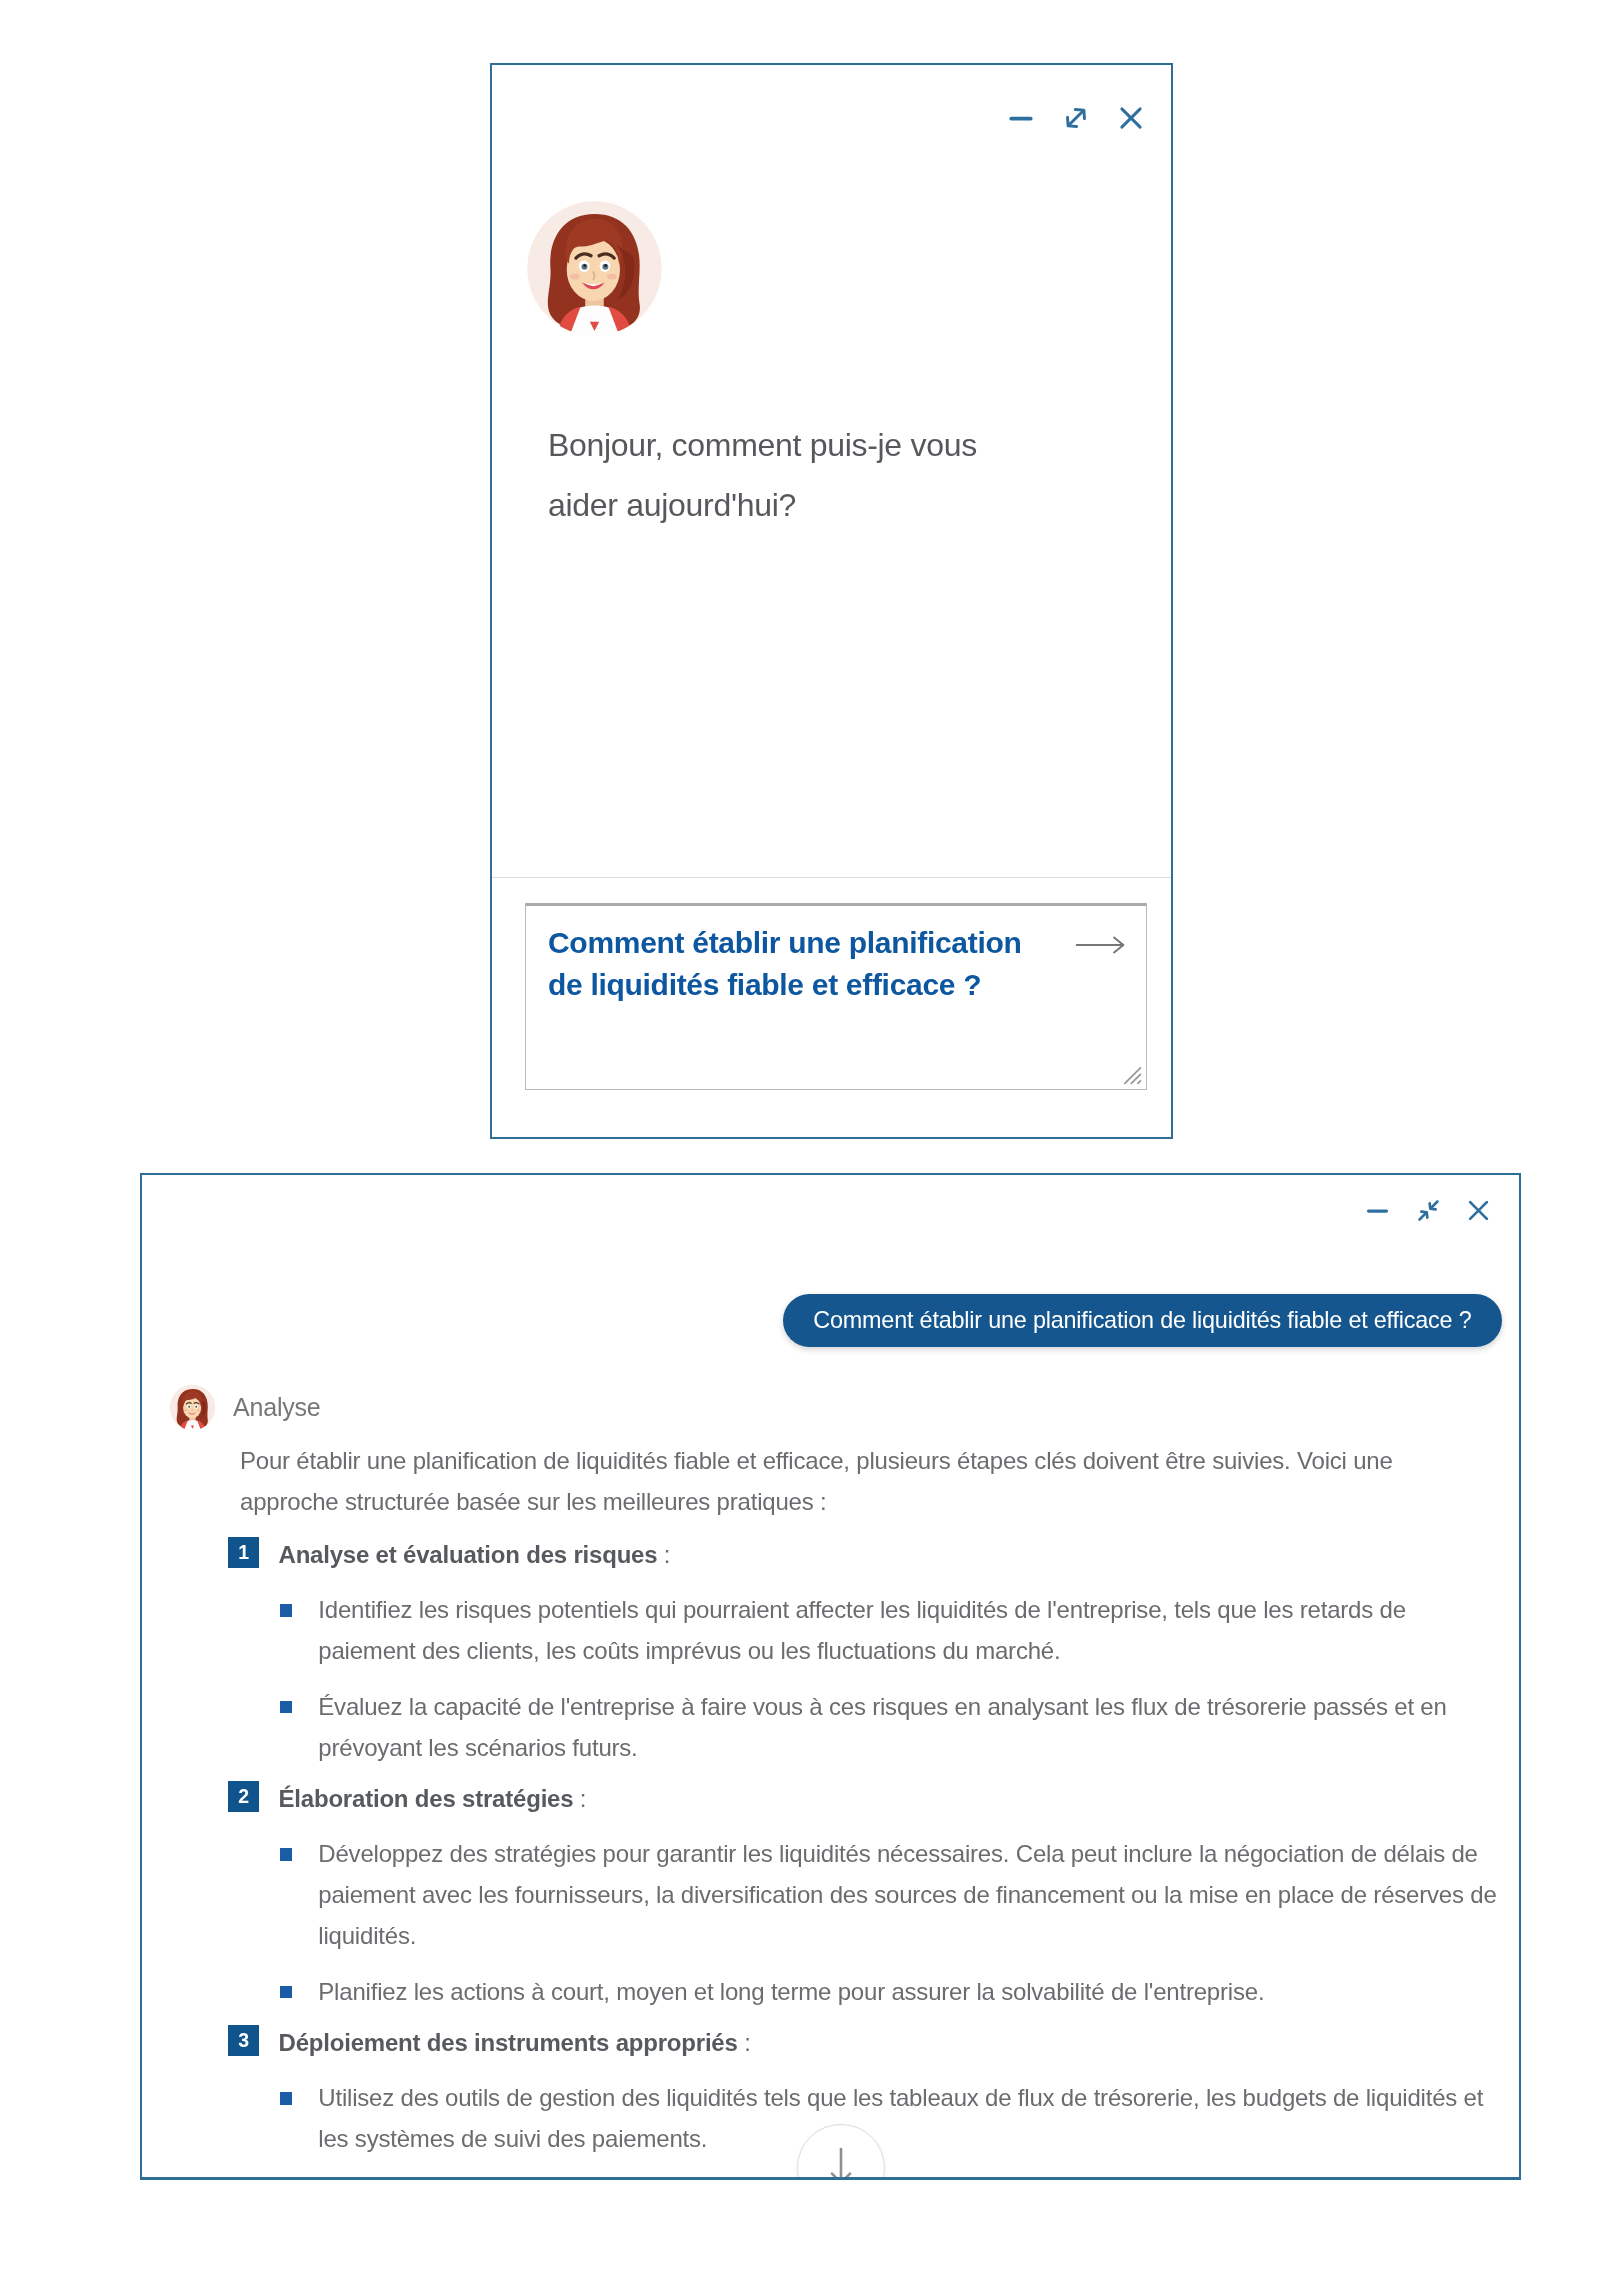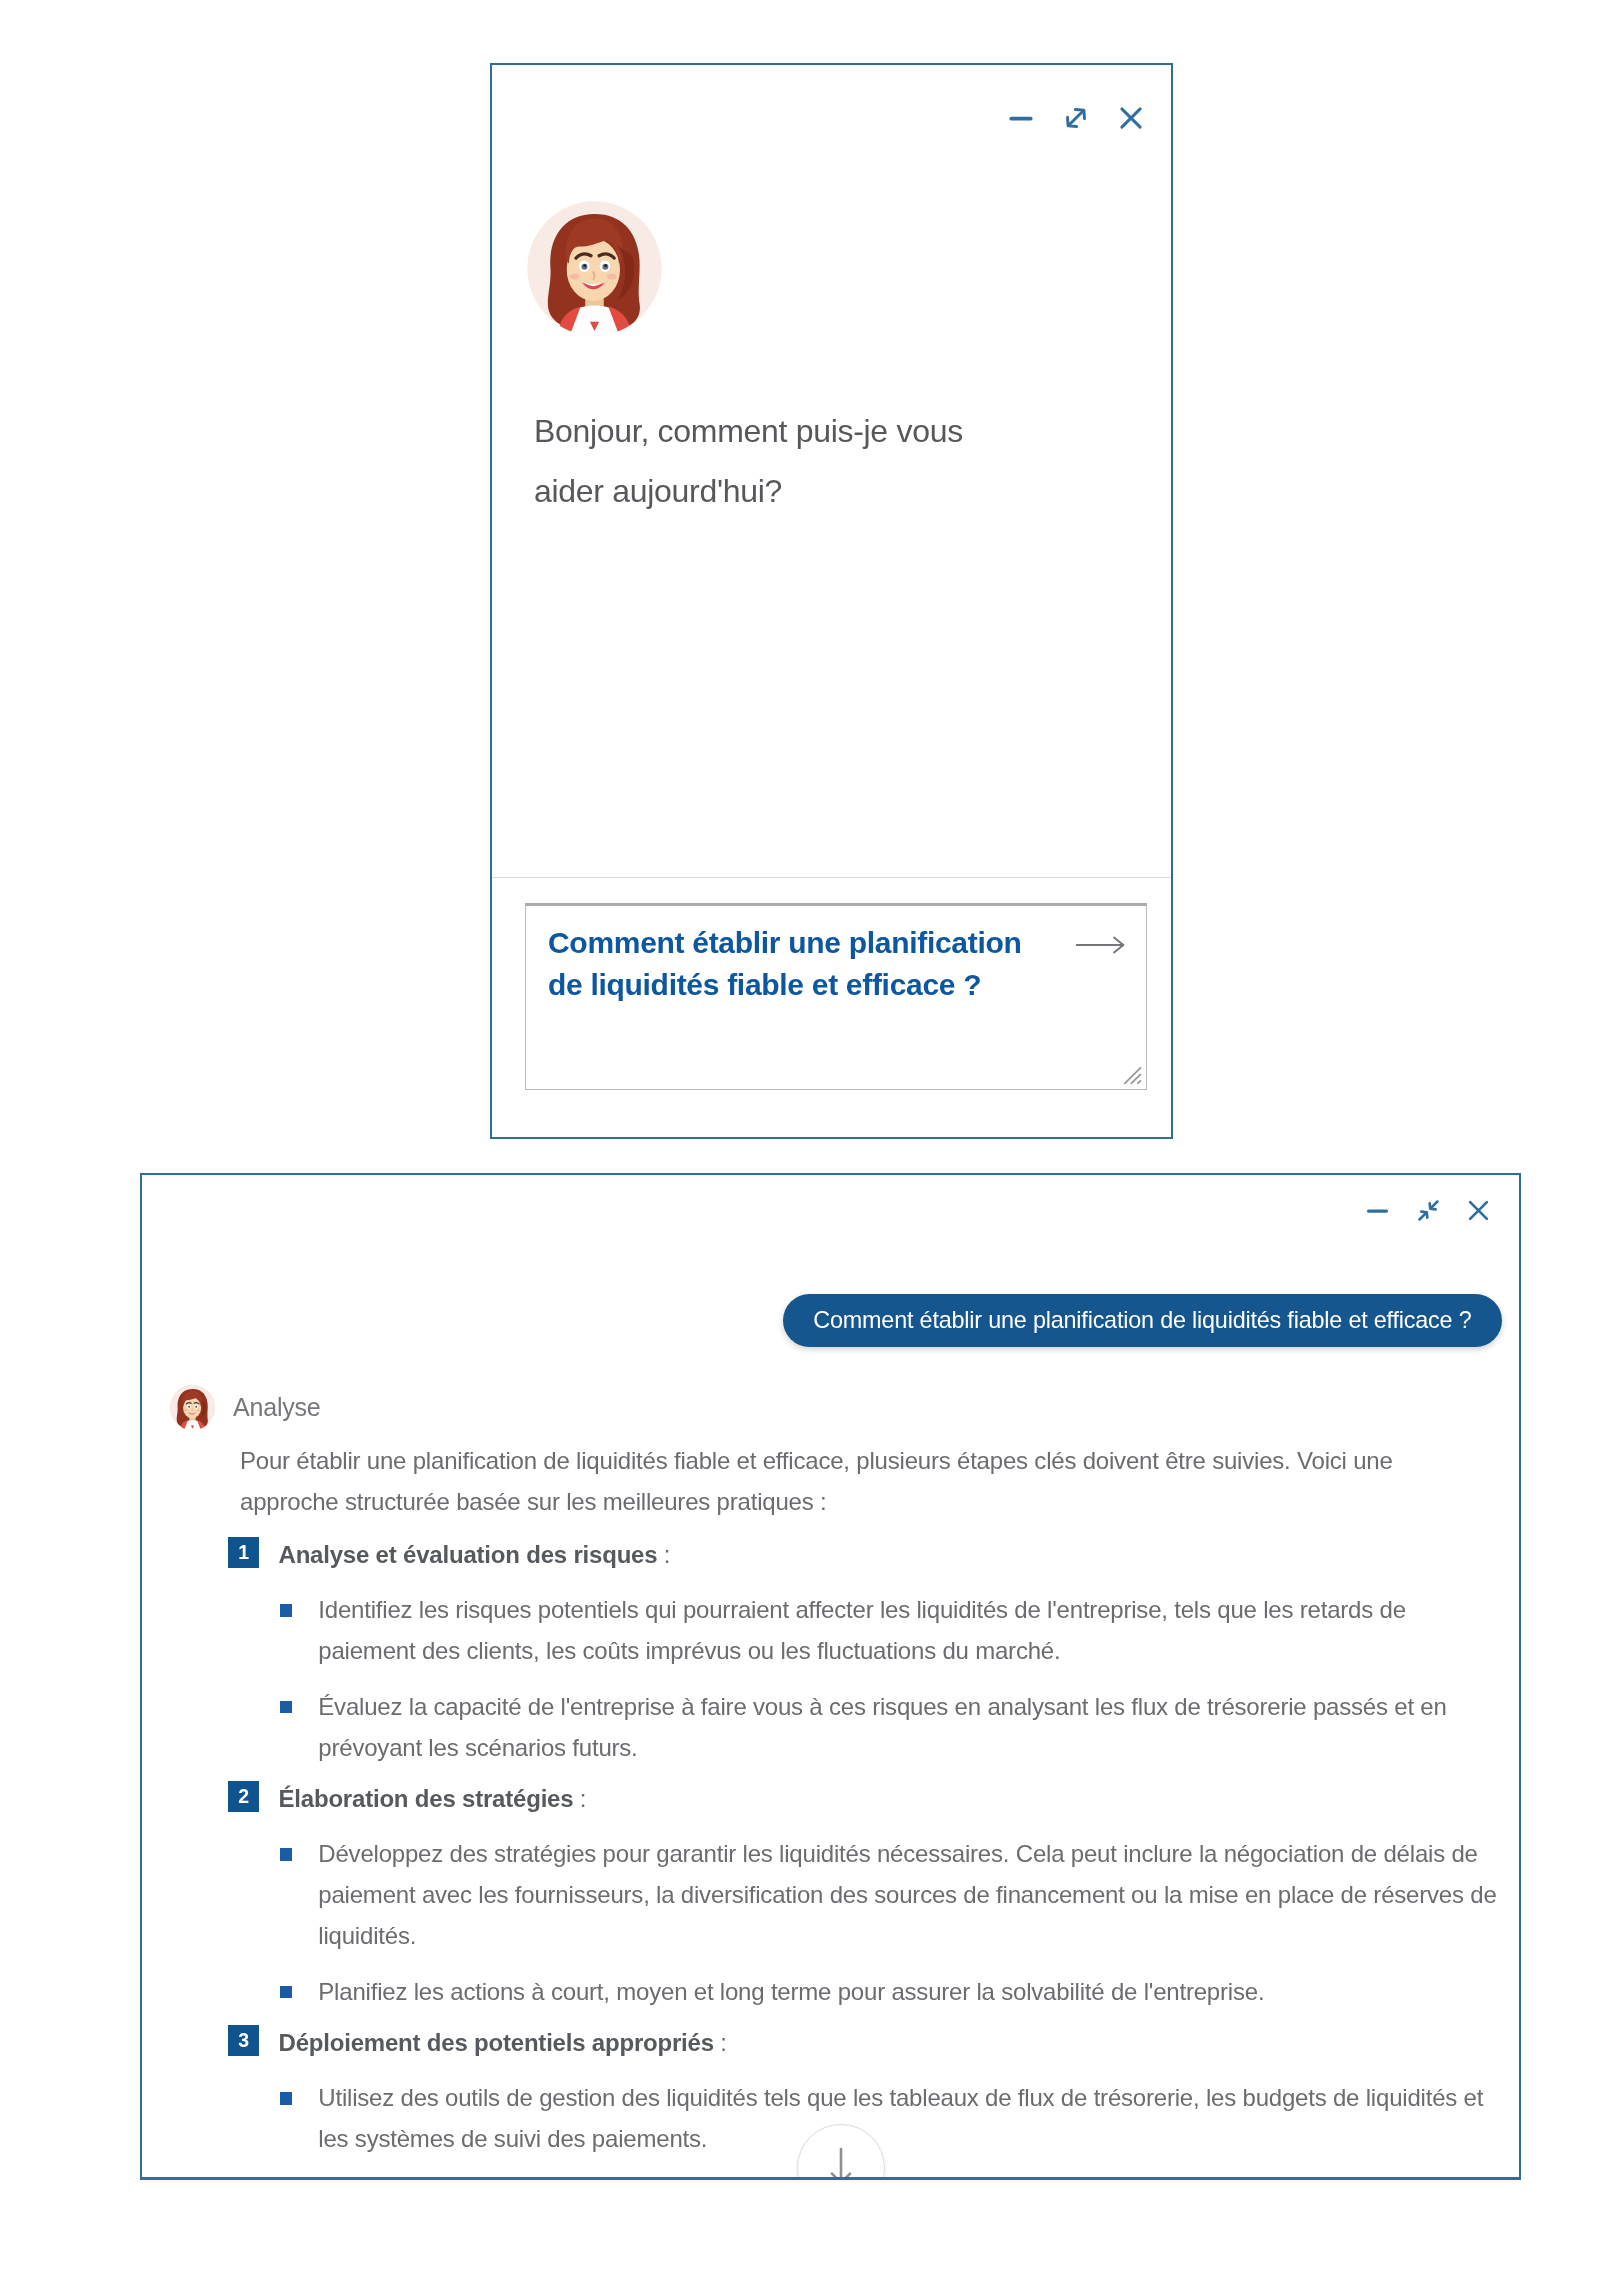--- a/index.html
+++ b/index.html
@@ -20,21 +20,21 @@
   .ctrl-btn{background:none;border:none;padding:0;margin:0;cursor:pointer;color:var(--controls);
             width:34px;height:34px;display:block;}
   .win-bottom .ctrl-btn{width:31px;height:31px;}
   .ctrl-btn svg{width:100%;height:100%;display:block}
 
   .avatar{display:block}
   .avatar svg{width:100%;height:100%;display:block}
   .avatar-lg{position:absolute;left:33px;top:134px;width:139px;height:139px;}
   .avatar-sm{width:47px;height:47px;flex:0 0 auto;}
 
-  .greet-title{position:absolute;left:38px;top:332px;width:480px;margin:4px;
+  .greet-title{position:absolute;left:38px;top:332px;width:480px;margin:18px;
     font-size:32px;line-height:60px;font-weight:400;color:var(--title-text);letter-spacing:-0.3px;}
   .greet-body{position:absolute;left:38px;top:486px;width:614px;margin:0;
     font-size:26px;line-height:42px;color:var(--body-text);letter-spacing:-0.3px;}
 
   .divider{position:absolute;left:0;right:0;top:812px;height:1.3px;background:#dadbdc;}
 
   .input-box{position:absolute;left:33px;top:838px;width:622px;height:187px;
     border:1.9px solid #b7b9bc;border-top:3.2px solid #a9abae;background:#fff;cursor:text;}
   .suggested{position:absolute;left:22px;top:15.6px;width:487px;
     font-size:30px;line-height:42px;font-weight:700;color:var(--accent-blue);
@@ -229,21 +229,21 @@
   <li class="bullet">
     <span class="bullet-marker"></span>
     <span class="bullet-text">Planifiez les actions à court, moyen et long terme pour assurer la solvabilité de l'entreprise.</span>
   </li>
 </ul>
   </div>
 
   <div class="section">
     <div class="sec-head">
       <span class="badge">3</span>
-      <span><span class="sec-title">Déploiement des potentiels appropriés</span><span class="sec-colon"> :</span></span>
+      <span><span class="sec-title">Déploiement des instruments appropriés</span><span class="sec-colon"> :</span></span>
     </div>
     <ul class="bullets">
   <li class="bullet">
     <span class="bullet-marker"></span>
     <span class="bullet-text">Utilisez des outils de gestion des liquidités tels que les tableaux de flux de trésorerie, les budgets de liquidités et les systèmes de suivi des paiements.</span>
   </li>
 
   <li class="bullet">
     <span class="bullet-marker"></span>
     <span class="bullet-text">Automatisez les processus de gestion des liquidités pour améliorer l'efficacité et la précision des prévisions.</span>

